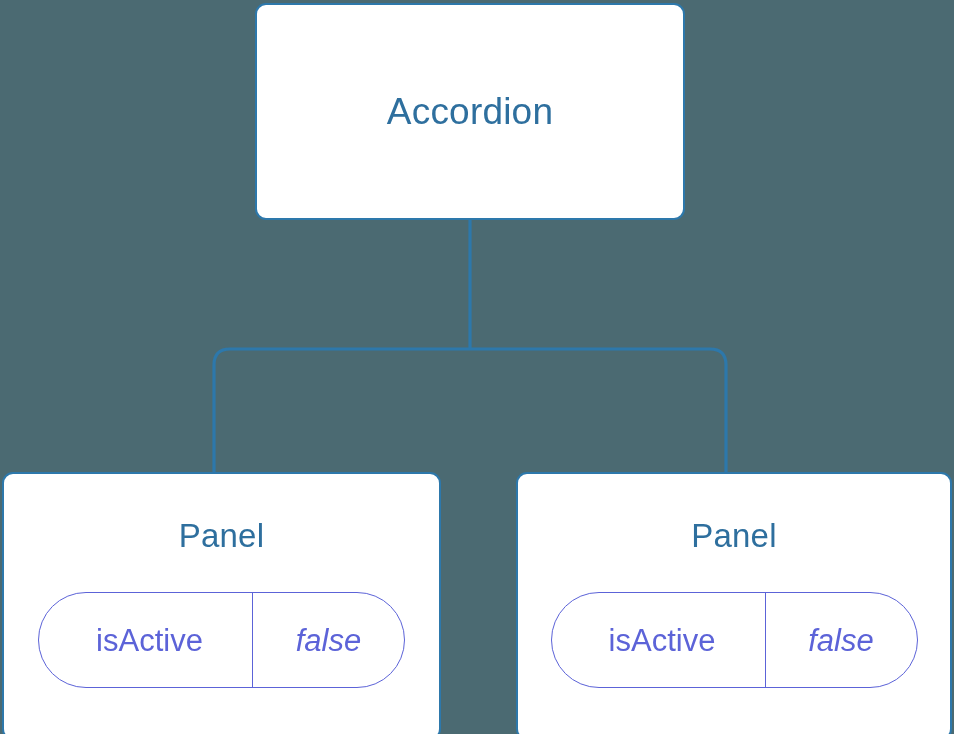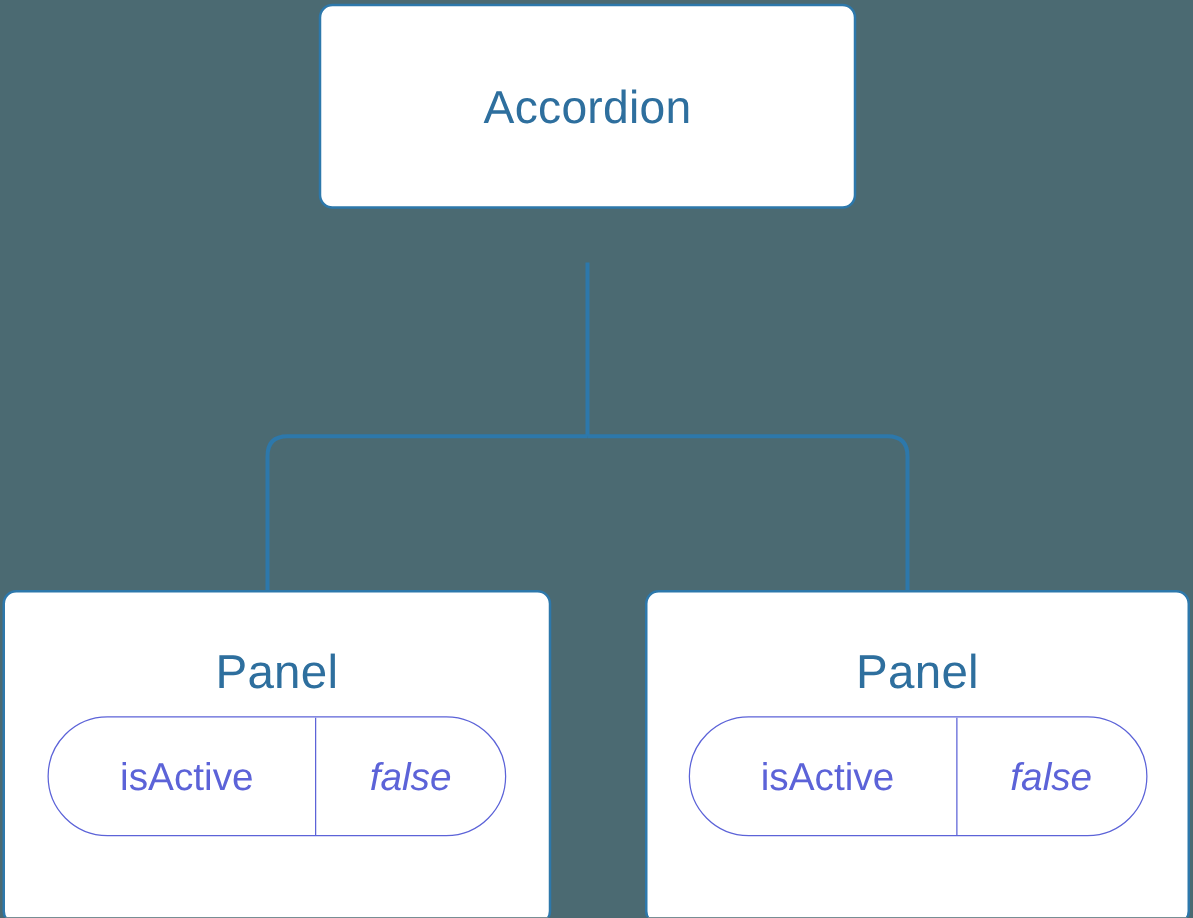--- a/index.html
+++ b/index.html
@@ -44,21 +44,21 @@
     display: flex;
     flex-direction: column;
     align-items: center;
   }
 
   
   #node-accordion {
     left: 255px;
     top: 3px;
     width: 430px;
-    height: 164px;
+    height: 217px;
     justify-content: center;
   }
 
   
   #node-panel-0 {
     left: 2px;
     top: 472px;
     width: 439px;
     height: 268px;
   }
@@ -72,27 +72,27 @@
   .node-title {
     color: #2e6f9e;
     font-size: 37px;
     font-weight: 400;
     letter-spacing: 0.2px;
     line-height: 1;
     white-space: nowrap;
   }
 
   .panel .node-title {
-    font-size: 38px;
+    font-size: 33px;
     margin-top: 45px;
   }
 
   
   .pill-wrap {
-    margin-top: 16px;
+    margin-top: 40px;
     display: flex;
     justify-content: center;
     width: 100%;
   }
   .pill {
     display: flex;
     align-items: stretch;
     height: 96px;
     border: 1.6px solid #5c63d8;
     border-radius: 48px;

